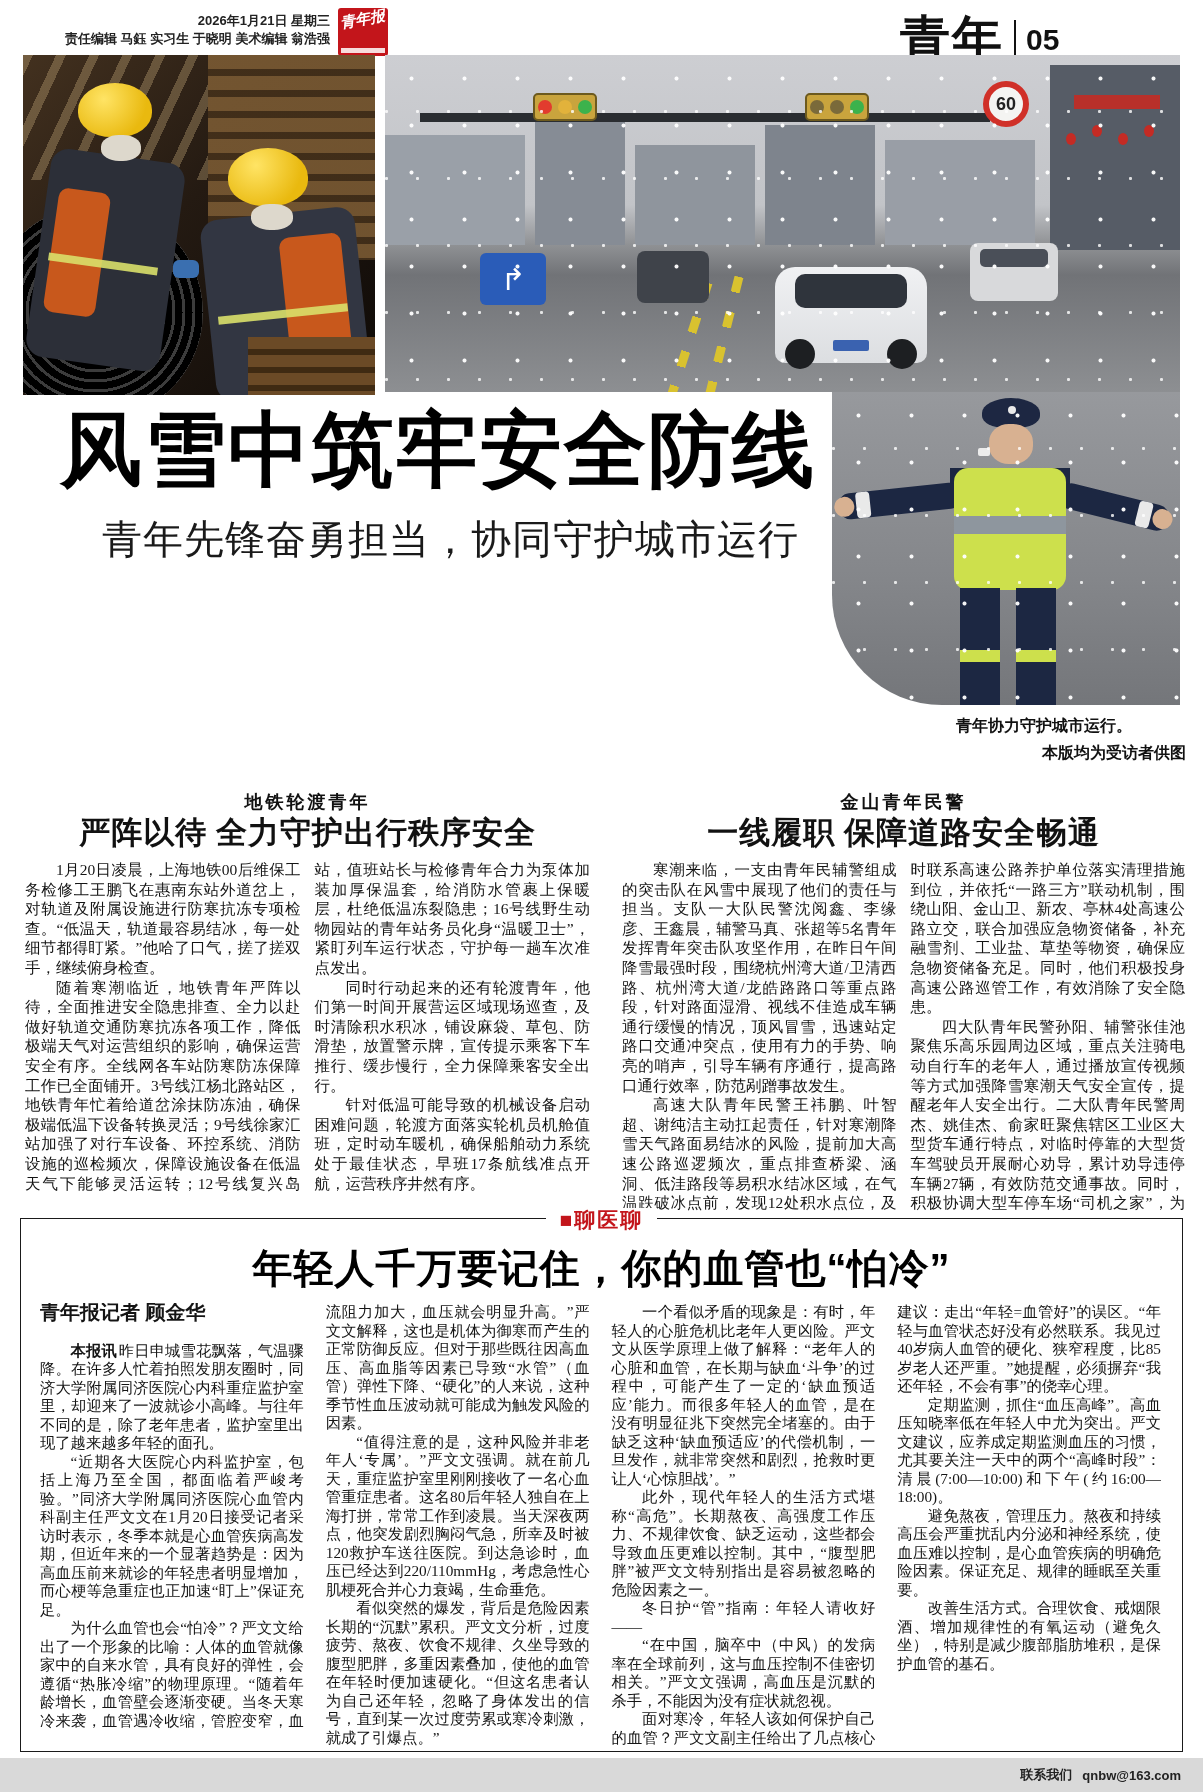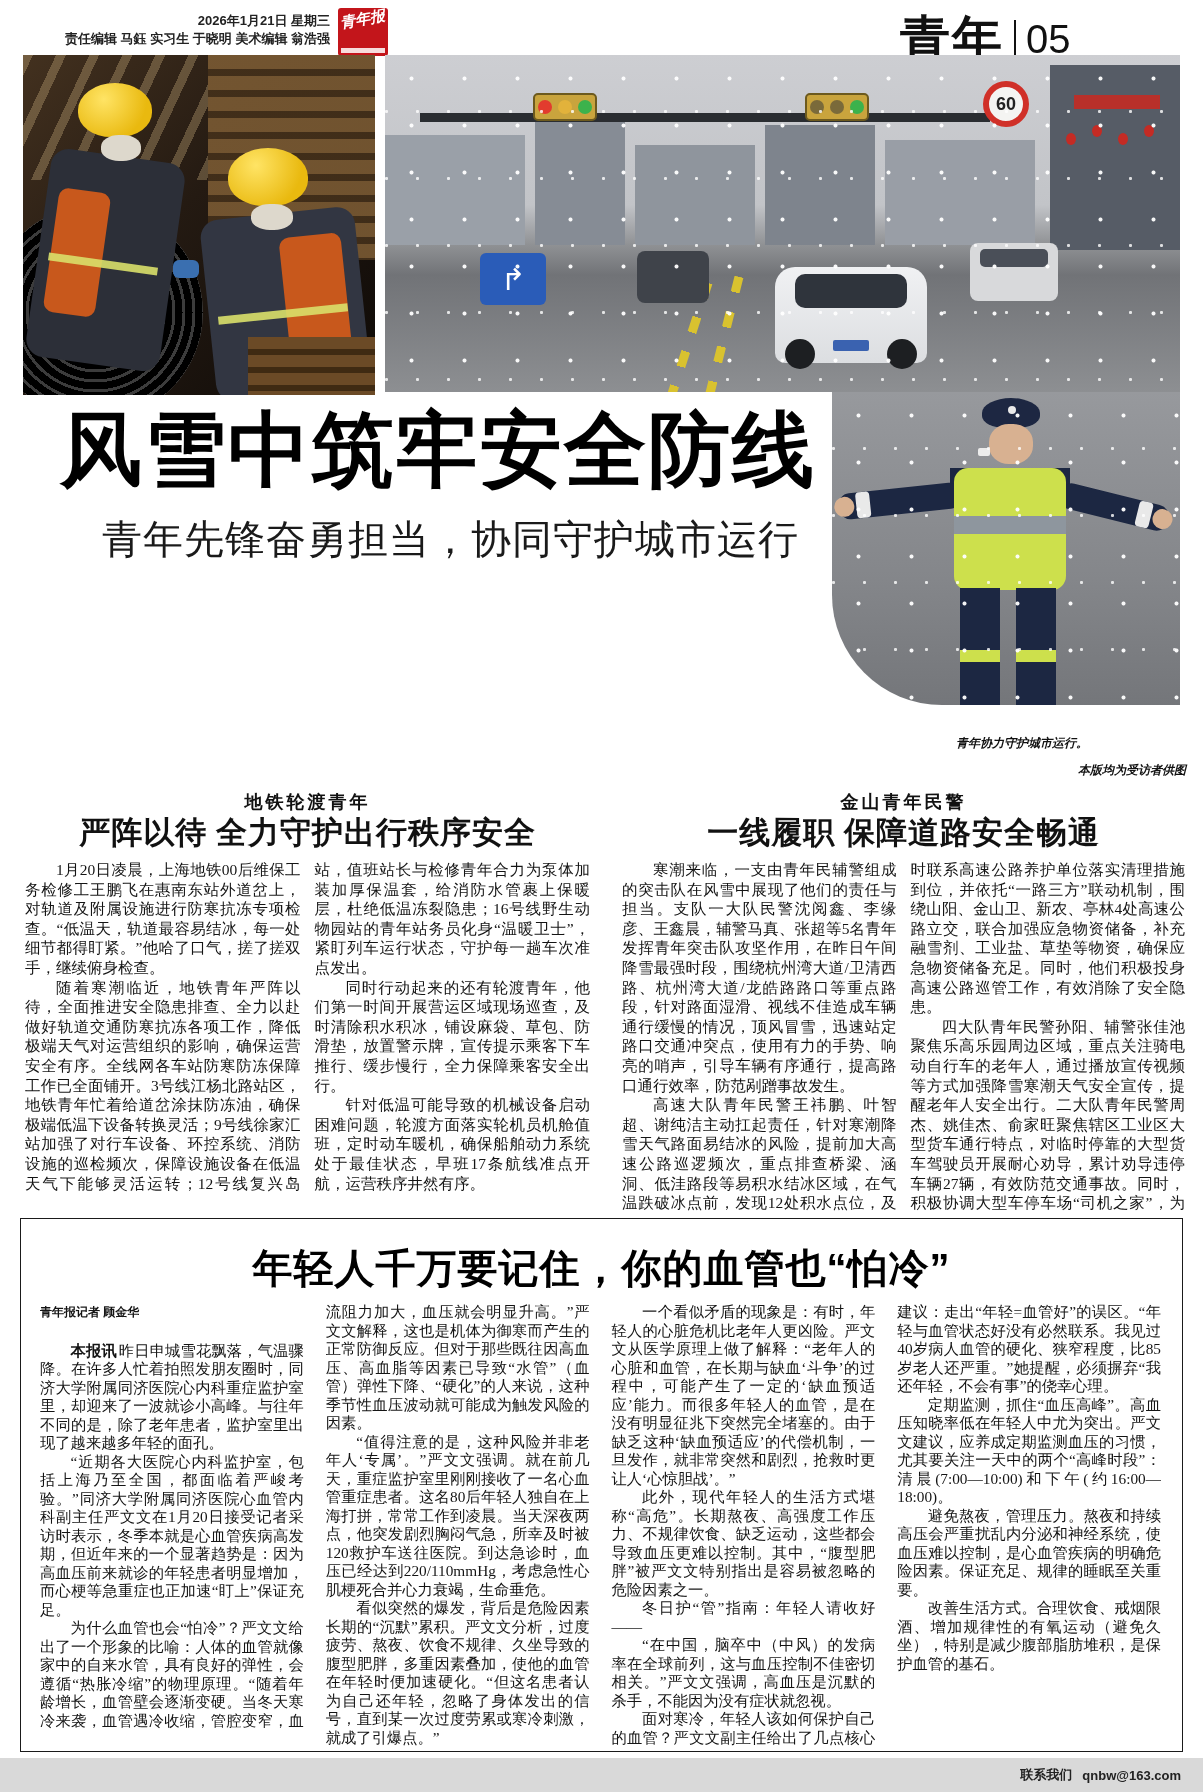--- a/index.html
+++ b/index.html
@@ -11,21 +11,21 @@
          color:#222;line-height:18px;}
   .logo{left:338px;top:8px;width:50px;height:48px;background:#c3151b;border-radius:3px;
         overflow:hidden;}
   .logo-cn{position:absolute;left:2px;top:4px;width:46px;color:#fff;font-weight:bold;
         font-style:italic;font-size:15px;line-height:15px;transform:rotate(-10deg);
         font-family:"Liberation Serif",serif;}
   .logo-sub{position:absolute;left:3px;bottom:3px;width:44px;height:5px;background:rgba(255,255,255,.85);}
   .mast-right{left:900px;top:6px;display:flex;align-items:center;gap:10px;}
   .mast-sec{font-size:50px;font-weight:bold;letter-spacing:2px;}
   .mast-rule{width:2px;height:40px;background:#111;}
-  .mast-num{font-size:40px;font-weight:normal;}
+  .mast-num{font-size:30px;font-weight:bold;}
   
   .ph{overflow:hidden;}
   .photo-left{left:23px;top:55px;width:352px;height:340px;
      background:linear-gradient(135deg,#43311f 0%,#241a12 45%,#0e0a07 100%);}
   .slats{position:absolute;left:0;top:0;width:185px;height:125px;opacity:.55;
      background:repeating-linear-gradient(115deg,rgba(225,195,140,.55) 0 9px,transparent 9px 30px);}
   .crate{position:absolute;left:185px;top:0;width:167px;height:205px;opacity:.9;
      background:repeating-linear-gradient(180deg,#7a5a33 0 14px,#44301a 14px 21px);}
   .fan{position:absolute;left:-35px;bottom:-25px;width:215px;height:215px;border-radius:50%;
      background:repeating-radial-gradient(circle at 50% 50%,#000 0 7px,#3c3c3c 7px 10px);}
@@ -93,21 +93,21 @@
   .leg .stripe{position:absolute;left:0;top:62px;width:100%;height:12px;background:#cde04c;}
   
   .headline{left:60px;top:396px;width:780px;font-size:82px;font-weight:900;letter-spacing:2px;
      white-space:nowrap;color:#000;}
   .subhead{left:102px;top:512px;width:700px;font-size:40px;font-weight:normal;letter-spacing:1px;
      white-space:nowrap;color:#1a1a1a;}
   .lead{left:38px;top:626px;width:818px;font-size:20px;line-height:27.5px;font-weight:600;
      text-align:justify;}
   .lead p{margin:0;text-indent:2em;}
   .lead-byline{font-size:17px;font-weight:bold;margin-left:64px;white-space:nowrap;}
-  .caption{left:956px;top:730px;width:230px;font-size:12px;font-weight:bold;line-height:27px;font-style:italic;}
+  .caption{left:956px;top:712px;width:230px;font-size:16px;font-weight:bold;line-height:27px;}
   .cap2{text-align:right;}
   
   .kicker{font-family:"Liberation Serif","DejaVu Serif",serif;font-weight:bold;font-size:18px;
      letter-spacing:3px;text-align:center;}
   .mid-head{font-family:"Liberation Serif","DejaVu Serif",serif;font-weight:bold;font-size:31px;
      letter-spacing:1px;text-align:center;white-space:nowrap;}
   .kick-l{left:25px;top:790px;width:565px;}
   .kick-r{left:622px;top:790px;width:563px;}
   .mh-l{left:25px;top:812px;width:565px;}
   .mh-r{left:622px;top:812px;width:563px;}
@@ -119,21 +119,21 @@
   .mid-body p,.hx-body p{margin:0;text-indent:2em;}
   
   .hbox{left:20px;top:1218px;width:1161px;height:532px;border:1px solid #1a1a1a;}
   .hkick{position:absolute;left:0;right:0;top:-13px;text-align:center;}
   .hkick span{background:#fff;padding:0 14px;color:#c3151b;font-weight:bold;font-size:21px;letter-spacing:2px;}
   .hhead{position:absolute;left:0;right:0;top:22px;text-align:center;font-size:40px;font-weight:900;
      letter-spacing:1px;color:#000;}
   .hx-body{position:absolute;left:19px;top:84px;width:1121px;height:444px;column-count:4;
      column-gap:22px;overflow:hidden;font-family:"Liberation Serif","DejaVu Serif",serif;
      font-size:15.3px;line-height:18.5px;text-align:justify;color:#141414;}
-  .h-byline{font-family:"Liberation Sans",sans-serif;font-weight:bold;font-size:12px;
+  .h-byline{font-family:"Liberation Sans",sans-serif;font-weight:bold;font-size:20px;
      margin-bottom:20px;text-indent:0;}
   .btag{font-weight:bold;margin-right:2px;font-family:"Liberation Sans",sans-serif;}
   
   .footer{left:0;top:1758px;width:1203px;height:34px;background:#d9d9d9;
      display:flex;align-items:center;justify-content:flex-end;gap:10px;padding-right:22px;
      box-sizing:border-box;font-size:13px;font-weight:bold;color:#222;}
 </style>
 </head>
 <body>
 
@@ -259,20 +259,23 @@
 
   <div class="abs kicker kick-r">金山青年民警</div>
   <div class="abs mid-head mh-r">一线履职 保障道路安全畅通</div>
   <div class="abs mid-body mb-r">
     <p>寒潮来临，一支由青年民辅警组成的突击队在风雪中展现了他们的责任与担当。支队一大队民警沈阅鑫、李缘彦、王鑫晨，辅警马真、张超等5名青年发挥青年突击队攻坚作用，在昨日午间降雪最强时段，围绕杭州湾大道/卫清西路、杭州湾大道/龙皓路路口等重点路段，针对路面湿滑、视线不佳造成车辆通行缓慢的情况，顶风冒雪，迅速站定路口交通冲突点，使用有力的手势、响亮的哨声，引导车辆有序通行，提高路口通行效率，防范剐蹭事故发生。</p>
     <p>高速大队青年民警王祎鹏、叶智超、谢纯洁主动扛起责任，针对寒潮降雪天气路面易结冰的风险，提前加大高速公路巡逻频次，重点排查桥梁、涵洞、低洼路段等易积水结冰区域，在气温跌破冰点前，发现12处积水点位，及时联系高速公路养护单位落实清理措施到位，并依托“一路三方”联动机制，围绕山阳、金山卫、新农、亭林4处高速公路立交，联合加强应急物资储备，补充融雪剂、工业盐、草垫等物资，确保应急物资储备充足。同时，他们积极投身高速公路巡管工作，有效消除了安全隐患。</p>
     <p>四大队青年民警孙阳、辅警张佳池聚焦乐高乐园周边区域，重点关注骑电动自行车的老年人，通过播放宣传视频等方式加强降雪寒潮天气安全宣传，提醒老年人安全出行。二大队青年民警周杰、姚佳杰、俞家旺聚焦辖区工业区大型货车通行特点，对临时停靠的大型货车驾驶员开展耐心劝导，累计劝导违停车辆27辆，有效防范交通事故。同时，积极协调大型车停车场“司机之家”，为驾驶员提供热水、休息场所等暖心服务，让货车驾驶员在寒冷天气中感受到浓浓暖意。</p>
   </div>
 
   <div class="abs hbox">
+    <div class="hkick">
+      <span>■聊医聊</span>
+    </div>
     <div class="hhead">年轻人千万要记住，你的血管也“怕冷”</div>
     <div class="hx-body">
       <div class="h-byline">青年报记者 顾金华</div>
       <p><span class="btag">本报讯</span><span>昨日申城雪花飘落，气温骤降。在许多人忙着拍照发朋友圈时，同济大学附属同济医院心内科重症监护室里，却迎来了一波就诊小高峰。与往年不同的是，除了老年患者，监护室里出现了越来越多年轻的面孔。</span></p>
       <p>“近期各大医院心内科监护室，包括上海乃至全国，都面临着严峻考验。”同济大学附属同济医院心血管内科副主任严文文在1月20日接受记者采访时表示，冬季本就是心血管疾病高发期，但近年来的一个显著趋势是：因为高血压前来就诊的年轻患者明显增加，而心梗等急重症也正加速“盯上”保证充足。</p>
       <p>为什么血管也会“怕冷”？严文文给出了一个形象的比喻：人体的血管就像家中的自来水管，具有良好的弹性，会遵循“热胀冷缩”的物理原理。“随着年龄增长，血管壁会逐渐变硬。当冬天寒冷来袭，血管遇冷收缩，管腔变窄，血流阻力加大，血压就会明显升高。”严文文解释，这也是机体为御寒而产生的正常防御反应。但对于那些既往因高血压、高血脂等因素已导致“水管”（血管）弹性下降、“硬化”的人来说，这种季节性血压波动就可能成为触发风险的因素。</p>
       <p>“值得注意的是，这种风险并非老年人‘专属’。”严文文强调。就在前几天，重症监护室里刚刚接收了一名心血管重症患者。这名80后年轻人独自在上海打拼，常常工作到凌晨。当天深夜两点，他突发剧烈胸闷气急，所幸及时被120救护车送往医院。到达急诊时，血压已经达到220/110mmHg，考虑急性心肌梗死合并心力衰竭，生命垂危。</p>
       <p>看似突然的爆发，背后是危险因素长期的“沉默”累积。严文文分析，过度疲劳、熬夜、饮食不规律、久坐导致的腹型肥胖，多重因素叠加，使他的血管在年轻时便加速硬化。“但这名患者认为自己还年轻，忽略了身体发出的信号，直到某一次过度劳累或寒冷刺激，就成了引爆点。”</p>
       <p>一个看似矛盾的现象是：有时，年轻人的心脏危机比老年人更凶险。严文文从医学原理上做了解释：“老年人的心脏和血管，在长期与缺血‘斗争’的过程中，可能产生了一定的‘缺血预适应’能力。而很多年轻人的血管，是在没有明显征兆下突然完全堵塞的。由于缺乏这种‘缺血预适应’的代偿机制，一旦发作，就非常突然和剧烈，抢救时更让人‘心惊胆战’。”</p>
       <p>此外，现代年轻人的生活方式堪称“高危”。长期熬夜、高强度工作压力、不规律饮食、缺乏运动，这些都会导致血压更难以控制。其中，“腹型肥胖”被严文文特别指出是容易被忽略的危险因素之一。</p>

